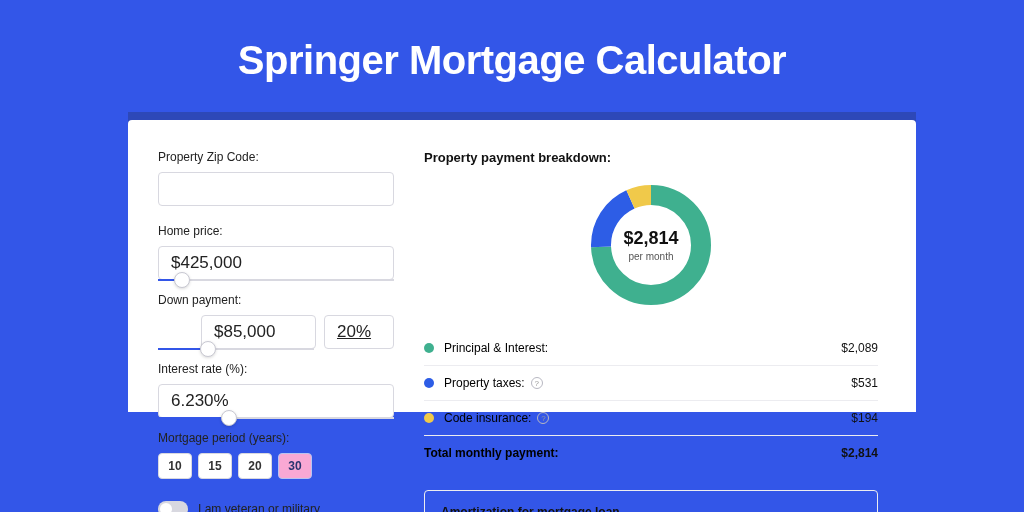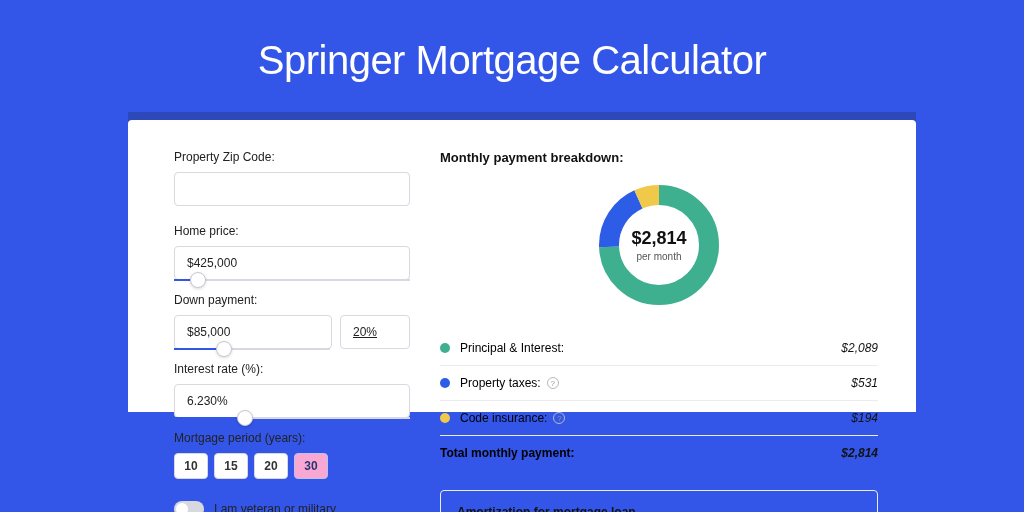--- a/index.html
+++ b/index.html
@@ -22,49 +22,49 @@
     position: absolute;
     bottom: -8px;
     left: 128px;
     right: 108px;
     height: 16px;
     background: #2d48b8;
   }
   .page-title {
     color: #fff;
     font-size: 40px;
-    font-weight: 400;
+    font-weight: 700;
     letter-spacing: -0.5px;
   }
   .card {
     background: #fff;
     margin: 0 108px 0 128px;
     border-radius: 4px 4px 0 0;
-    padding: 30px 38px 0 46px;
+    padding: 30px 38px 0 30px;
     display: flex;
     gap: 30px;
     height: 292px;
     position: relative;
     z-index: 2;
   }
   .left-col { width: 236px; flex-shrink: 0; }
   .right-col { flex: 1; }
   .field-label {
     font-size: 12px;
     color: #222;
     margin-bottom: 8px;
     display: block;
   }
   .text-input {
     width: 100%;
     height: 34px;
     border: 1px solid #d8d8e0;
     border-radius: 4px;
     padding: 0 12px;
-    font-size: 12px;
+    font-size: 17px;
     color: #222;
     background: #fff;
   }
   .field-group { margin-bottom: 18px; }
   .field-group.with-slider { margin-bottom: 12px; }
   .slider-track {
     height: 2px;
     background: #d8d8e0;
     position: relative;
     margin-top: -1px;
@@ -80,21 +80,21 @@
     width: 16px;
     height: 16px;
     background: #fff;
     border: 1px solid #c8c8d2;
     border-radius: 50%;
     position: absolute;
     top: -7px;
     transform: translateX(-50%);
     box-shadow: 0 1px 3px rgba(0,0,0,0.15);
   }
-  .dp-row { display: flex; gap: 8px; }
+  .dp-row { display: flex; gap: 8px; margin-left: 43px; }
   .dp-amount { flex: 1; }
   .dp-pct { width: 70px; text-decoration: underline; }
   .period-row { display: flex; gap: 6px; }
   .period-btn {
     width: 34px;
     height: 26px;
     border: 1px solid #d8d8e0;
     border-radius: 4px;
     background: #fff;
     font-size: 12px;
@@ -172,21 +172,21 @@
     border-bottom: none;
   }
   .legend-dot {
     width: 10px;
     height: 10px;
     border-radius: 50%;
     margin-right: 10px;
     flex-shrink: 0;
   }
   .legend-label { flex: 1; display: flex; align-items: center; gap: 6px; }
-  .legend-val { color: #111; font-style: italic; }
+  .legend-val { color: #111; }
   .info-icon {
     width: 12px;
     height: 12px;
     border: 1px solid #b8b8c2;
     border-radius: 50%;
     display: inline-flex;
     align-items: center;
     justify-content: center;
     font-size: 8px;
     color: #999;
@@ -263,21 +263,21 @@
     <div class="toggle-row">
       <div class="toggle">
         <div class="toggle-knob"></div>
       </div>
       <span class="toggle-label">I am veteran or military</span>
     </div>
 
   </div>
 
   <div class="right-col">
-    <div class="breakdown-title">Monthly payment breakdown:</div>
+    <div class="breakdown-title">Property payment breakdown:</div>
 
     <div class="donut-wrap">
       <div class="donut">
         <svg width="128" height="128" viewBox="0 0 128 128" id="donut-svg">
             <circle cx="64" cy="64" r="50" fill="none" stroke="#3fb08f" stroke-width="20" stroke-dasharray="233.21915612470073 80.9401092342786" stroke-dashoffset="0"></circle>
             <circle cx="64" cy="64" r="50" fill="none" stroke="#2d5de6" stroke-width="20" stroke-dasharray="59.28165241848544 254.8776129404939" stroke-dashoffset="-233.21915612470073"></circle>
             <circle cx="64" cy="64" r="50" fill="none" stroke="#f0c94a" stroke-width="20" stroke-dasharray="21.658456815793173 292.50080854318617" stroke-dashoffset="-292.50080854318617"></circle>
           </svg>
         <div class="donut-center">
           <div class="donut-amount">$2,814</div>

